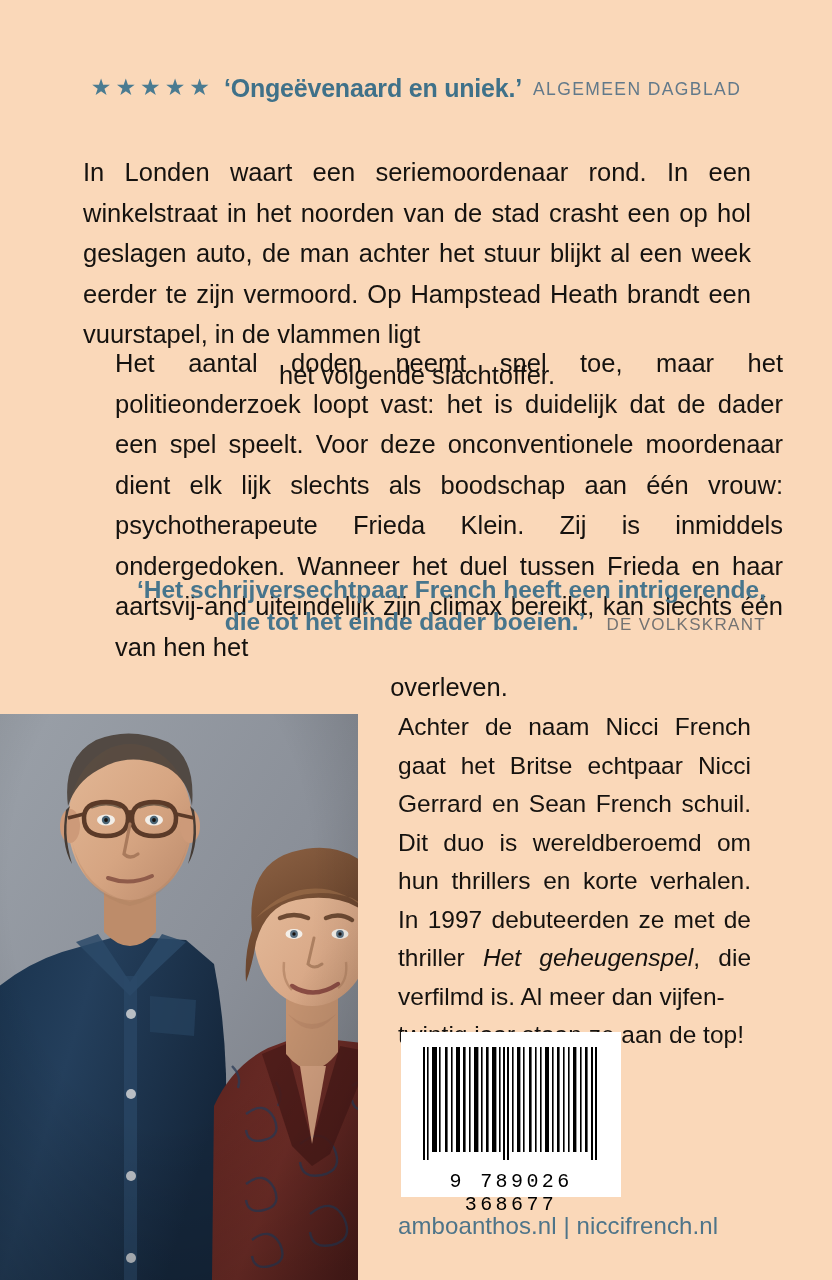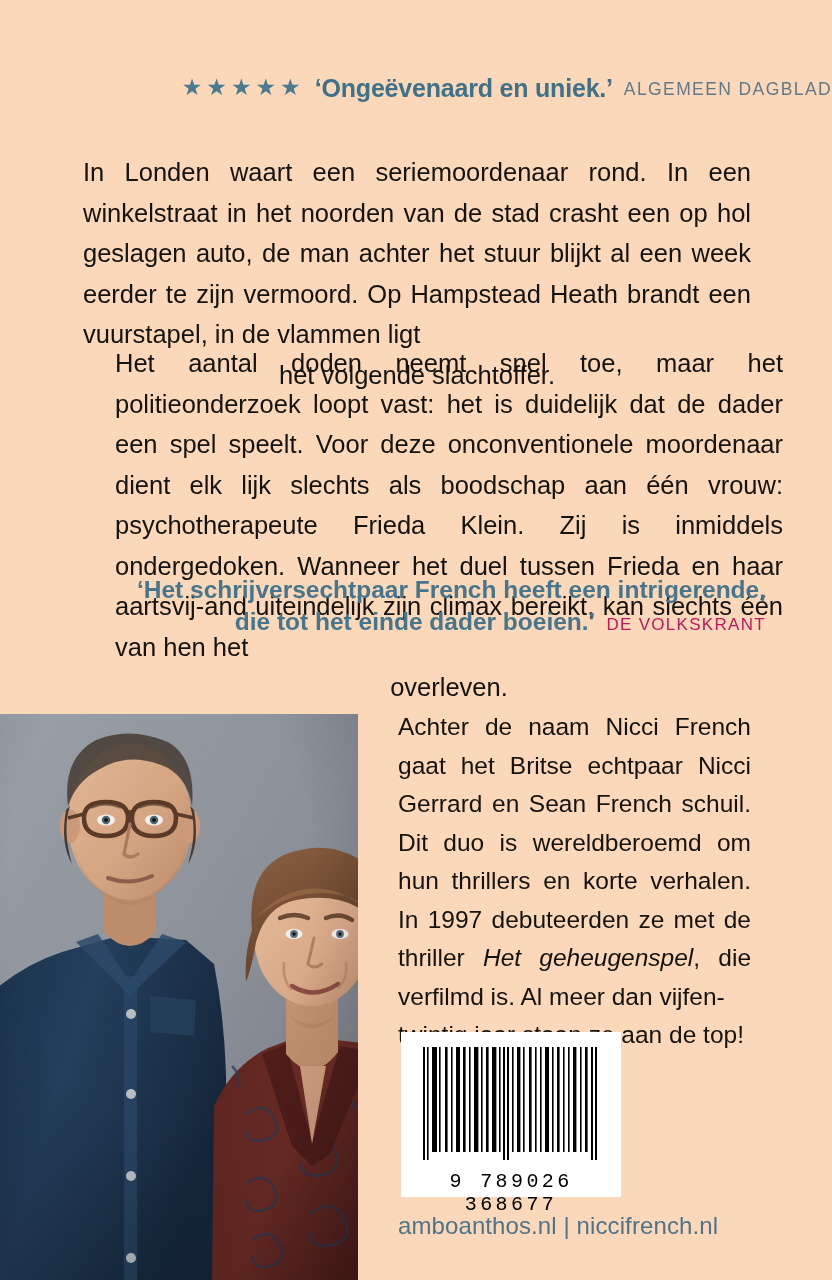--- a/index.html
+++ b/index.html
@@ -18,21 +18,21 @@
     background: #fad8b9;
     overflow: hidden;
   }
 
   
   .top-review {
     position: absolute;
     top: 74px;
     left: 0;
     width: 832px;
-    text-align: right;
+    text-align: center;
     white-space: nowrap;
   }
   .stars {
     display: inline-block;
     vertical-align: middle;
     color: #4a7b91;
     font-size: 23px;
     letter-spacing: 4px;
     line-height: 1;
     position: relative;
@@ -80,25 +80,25 @@
     top: 574px;
     left: 66px;
     width: 700px;
     text-align: right;
     color: #47758c;
     font-size: 24.5px;
     line-height: 32px;
     font-weight: bold;
   }
   .pullquote .src {
-    color: #be185d;
+    color: #737373;
     font-size: 17px;
     font-weight: normal;
     letter-spacing: 1.3px;
-    margin-left: 11px;
+    margin-left: 21px;
   }
 
   
   .photo {
     position: absolute;
     left: 0;
     top: 714px;
     width: 358px;
     height: 566px;
     overflow: hidden;

